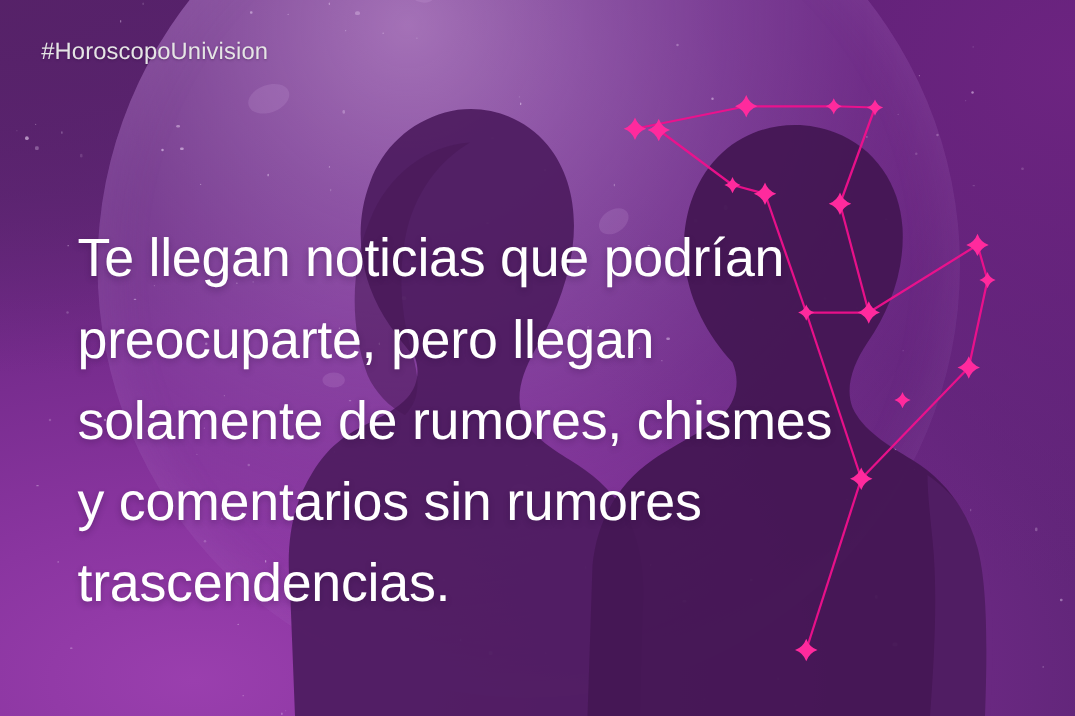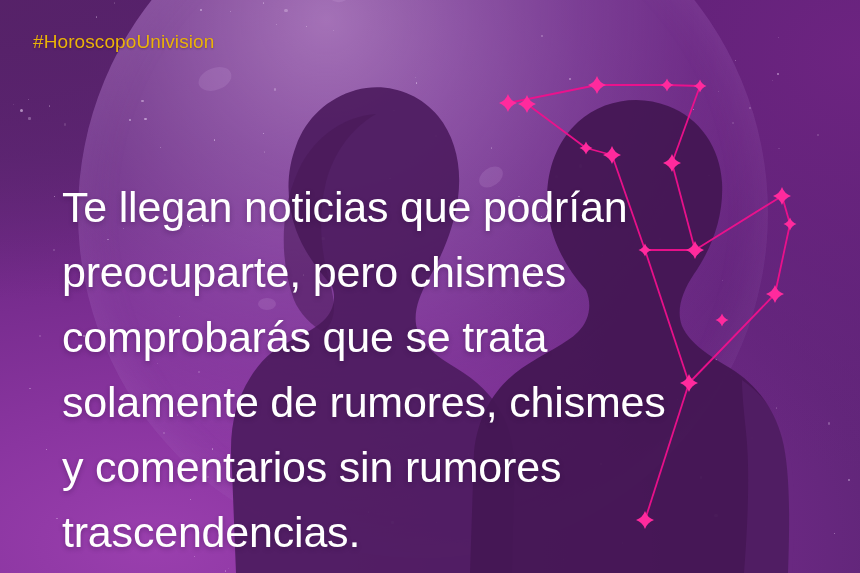--- a/index.html
+++ b/index.html
@@ -60,21 +60,21 @@
   .silhouettes{position:absolute;inset:0;}
   .sil-svg{position:absolute;left:0;top:0;width:860px;height:573px;}
 
   
   .constellation{position:absolute;left:0;top:0;width:860px;height:573px;}
 
   
   .hashtag{
     position:absolute;left:33px;top:31px;
     font-size:19px;font-weight:400;letter-spacing:0.1px;
-    color:#eab308;
+    color:#e5e5e5;
     text-shadow:0 1px 2px rgba(40,10,55,0.35);
   }
   .headline{
     position:absolute;left:62px;top:101px;
     font-size:46px;font-weight:700;letter-spacing:0.2px;
     color:#ffffff;line-height:1;
     text-shadow:0 2px 5px rgba(45,12,60,0.35);
   }
   .body-text{
     position:absolute;left:62px;top:175px;
@@ -308,20 +308,19 @@
         <path d="M689,374 Q691.34,380.66 698,383 Q691.34,385.34 689,392 Q686.66,385.34 680,383 Q686.66,380.66 689,374 Z" fill="#ff2a9d"></path>
         <path d="M645,511 Q647.34,517.66 654,520 Q647.34,522.34 645,529 Q642.66,522.34 636,520 Q642.66,517.66 645,511 Z" fill="#ff2a9d"></path>
         <path d="M722,313.5 Q723.69,318.31 728.5,320 Q723.69,321.69 722,326.5 Q720.31,321.69 715.5,320 Q720.31,318.31 722,313.5 Z" fill="#ff2a9d"></path>
       </g>
     </svg>
 
   <div class="hashtag">#HoroscopoUnivision</div>
 
   <div class="body-text" id="body-text">
       <div class="body-line">Te llegan noticias que podrían</div>
-      <div class="body-line">preocuparte, pero chismes</div>
-      <div class="body-line">comprobarás que se trata</div>
+      <div class="body-line">preocuparte, pero llegan</div>
       <div class="body-line">solamente de rumores, chismes</div>
       <div class="body-line">y comentarios sin rumores</div>
       <div class="body-line">trascendencias.</div>
     </div>
 
 </div>
 
 </body></html>

